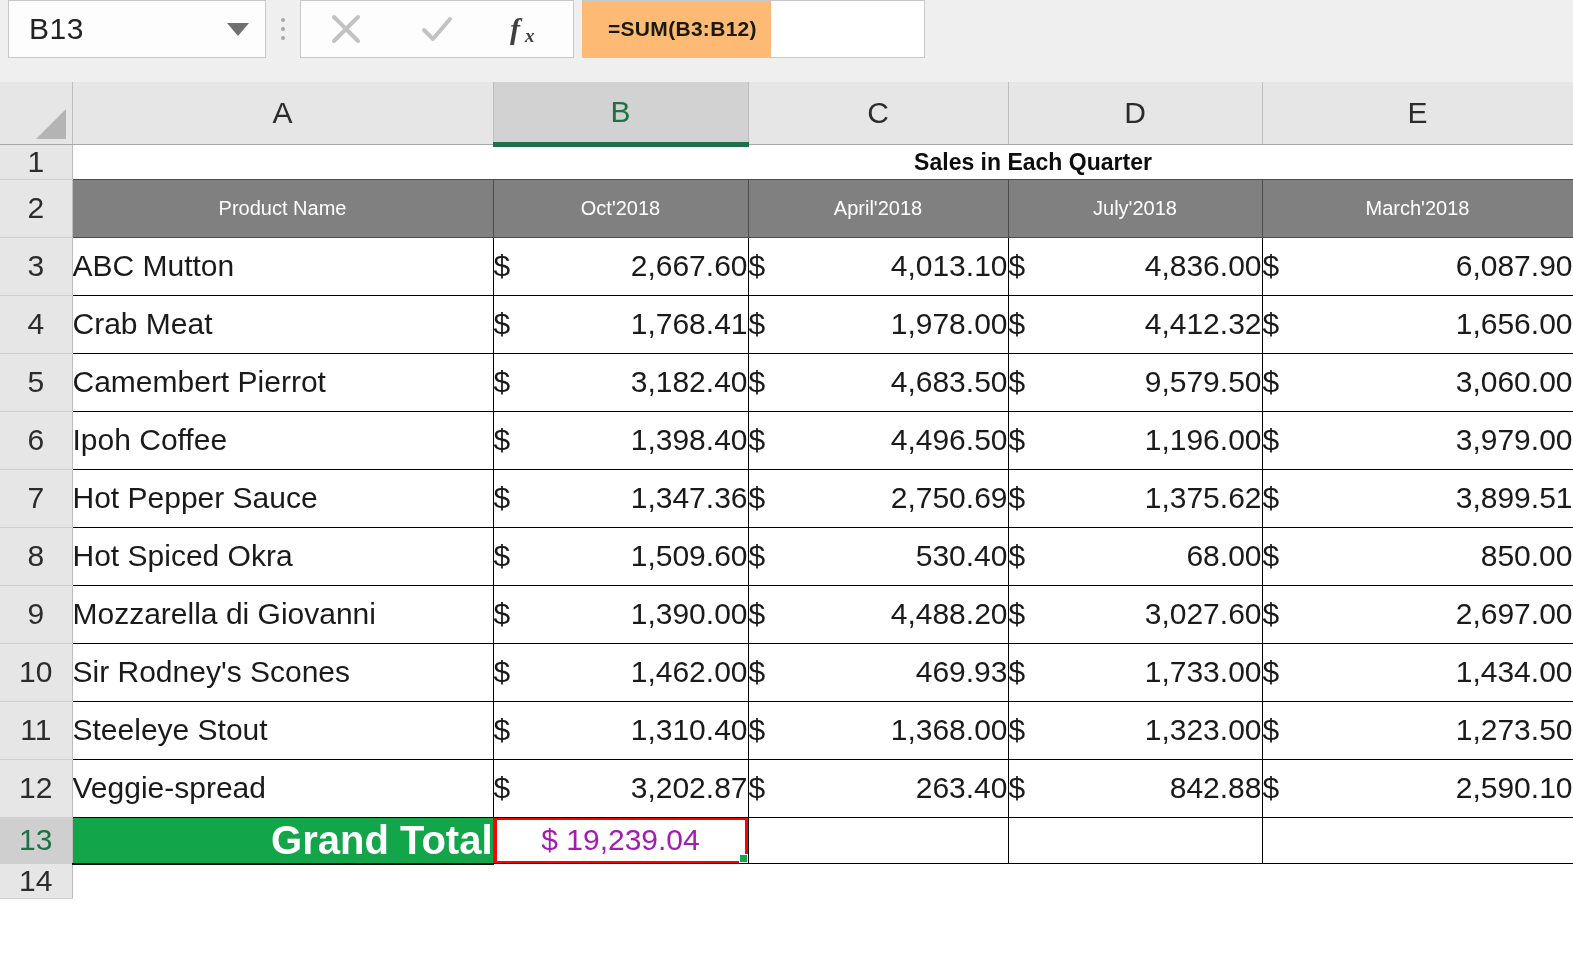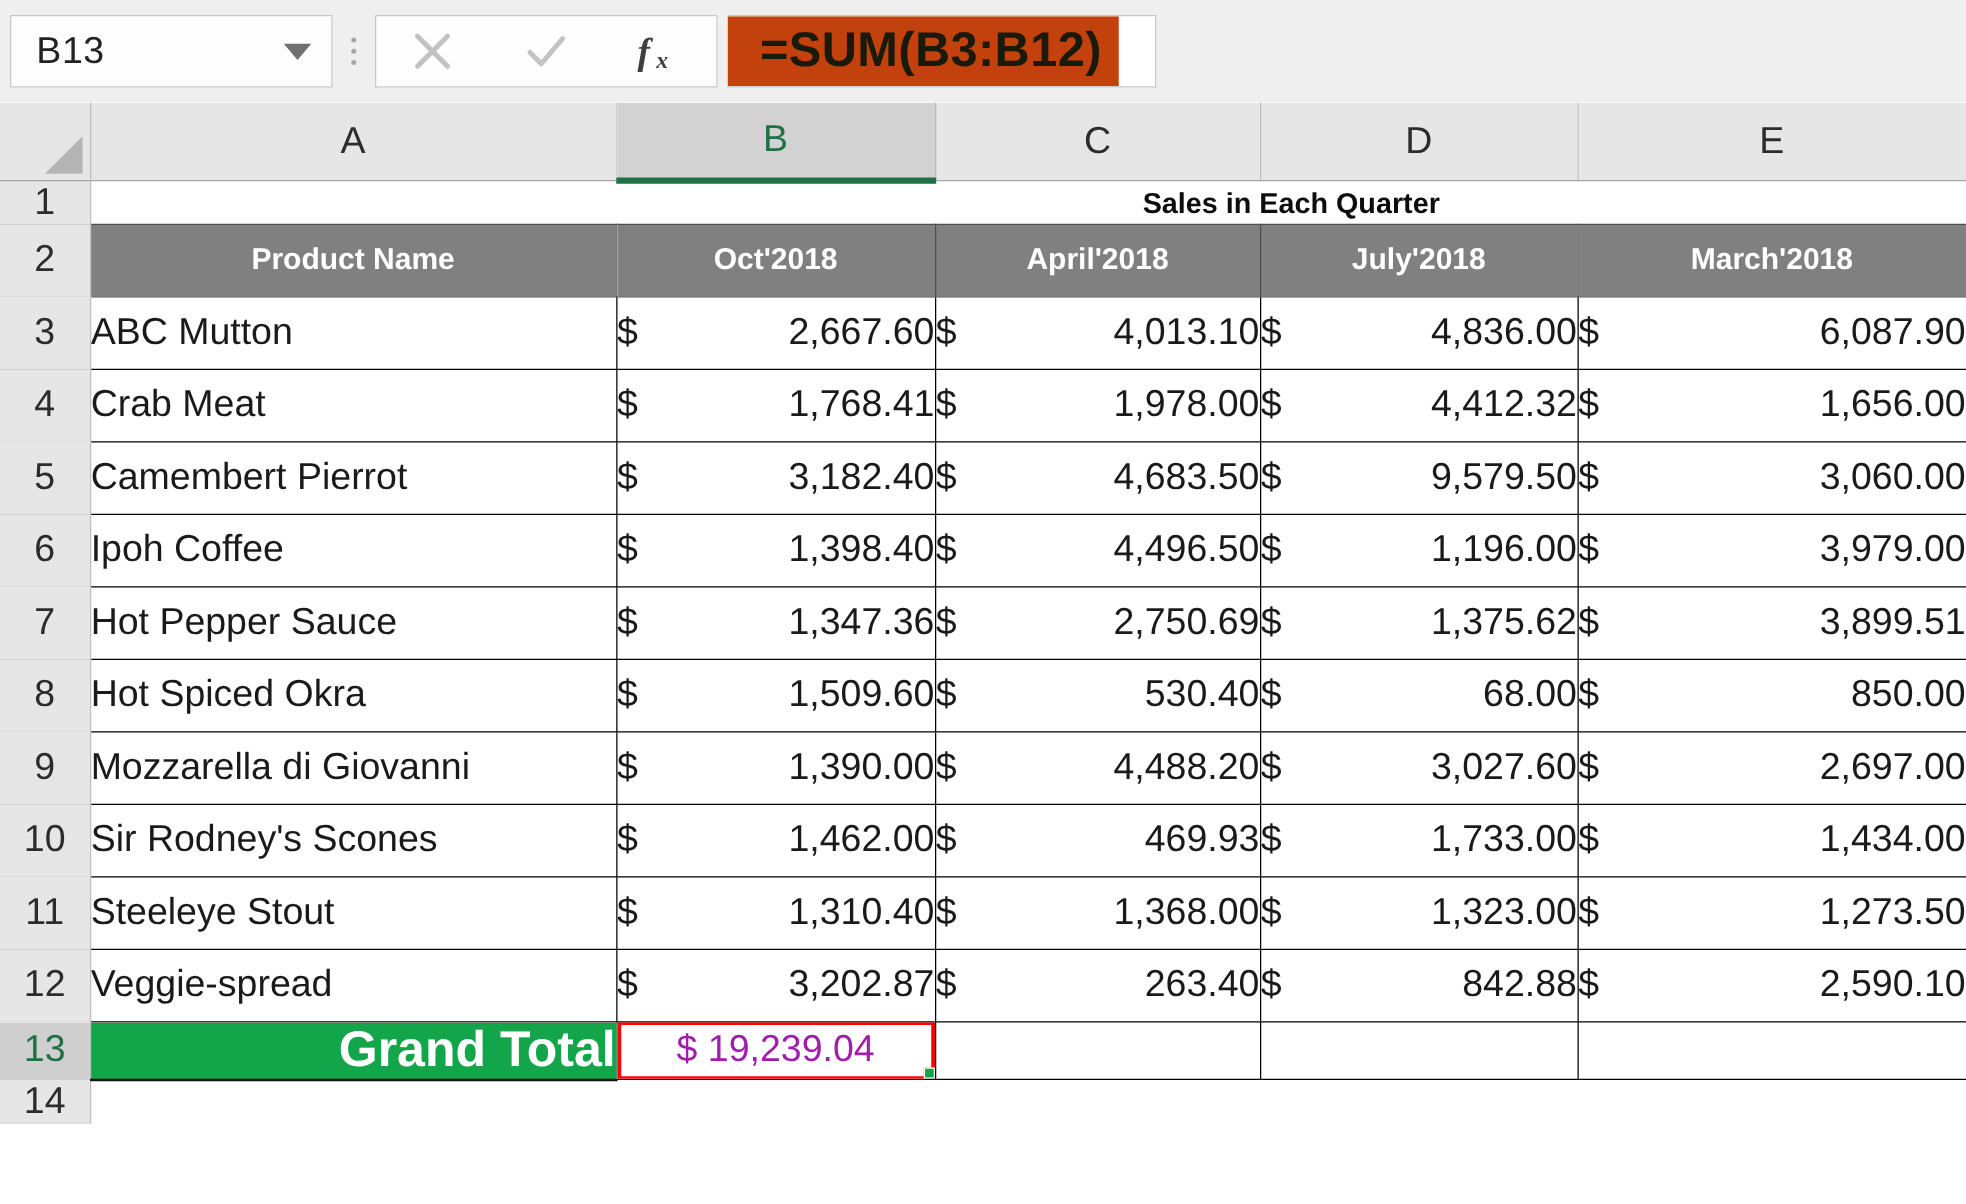--- a/index.html
+++ b/index.html
@@ -9,21 +9,21 @@
     font-family: "Liberation Sans", sans-serif;
     overflow: hidden;
   }
 
   
   .formula-strip {
     position: relative;
     height: 82px;
     background: #efefef;
     display: flex;
-    align-items: center;
+    align-items: flex-start;
     padding: 0 8px;
   }
 
   .name-box {
     width: 258px;
     height: 58px;
     background: #fdfdfd;
     border: 1px solid #c8c8c8;
     display: flex;
     align-items: center;
@@ -79,23 +79,23 @@
     background: #ffffff;
     border: 1px solid #c8c8c8;
     border-left: none;
     display: flex;
     align-items: center;
     margin-left: 8px;
     margin-right: 640px;
     overflow: hidden;
   }
   .formula-text {
-    background: #c2410c;
+    background: #fdba74;
     color: #1a1a0a;
-    font-size: 39px;
+    font-size: 21px;
     font-weight: bold;
     padding: 8px 14px 8px 26px;
     height: 100%;
     display: flex;
     align-items: center;
     letter-spacing: 0.3px;
     white-space: nowrap;
   }
 
   
@@ -178,22 +178,22 @@
     font-weight: bold;
     color: #0d0d0d;
     border: none;
     background: #ffffff;
   }
   .blank-cell { background: #ffffff; border: none; }
 
   .hdr-cell {
     background: #808080;
     color: #ffffff;
-    font-weight: bold;
-    font-size: 24px;
+    font-weight: normal;
+    font-size: 20px;
     text-align: center;
     border: 1px solid #4d4d4d;
     height: 58px;
     vertical-align: middle;
   }
 
   .name-cell {
     text-align: left;
     padding-left: 13px;
     font-size: 30px;

